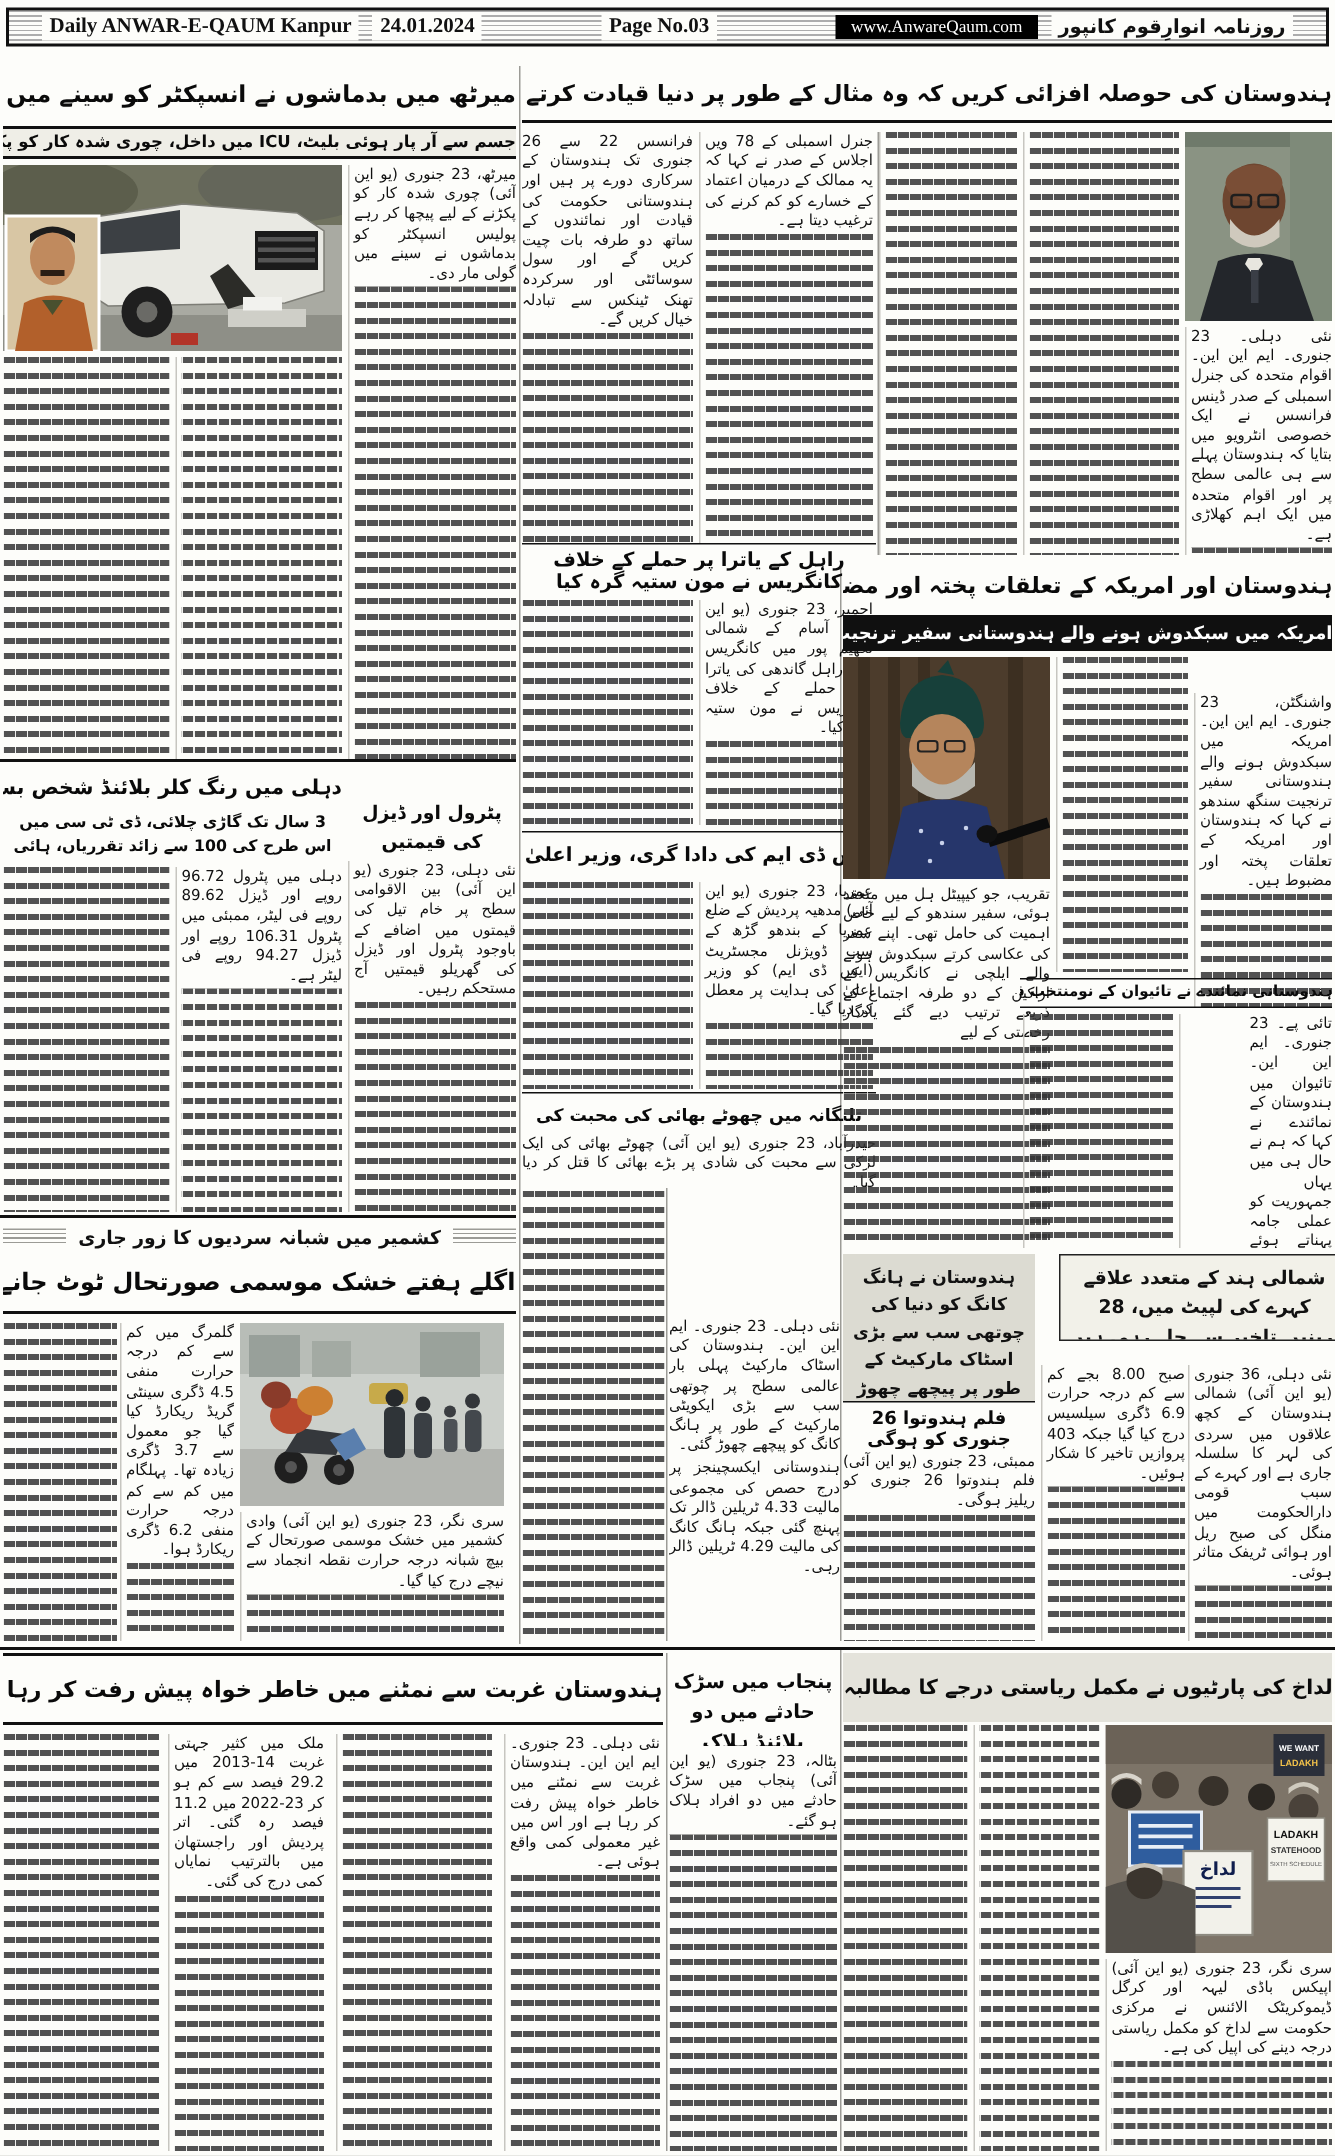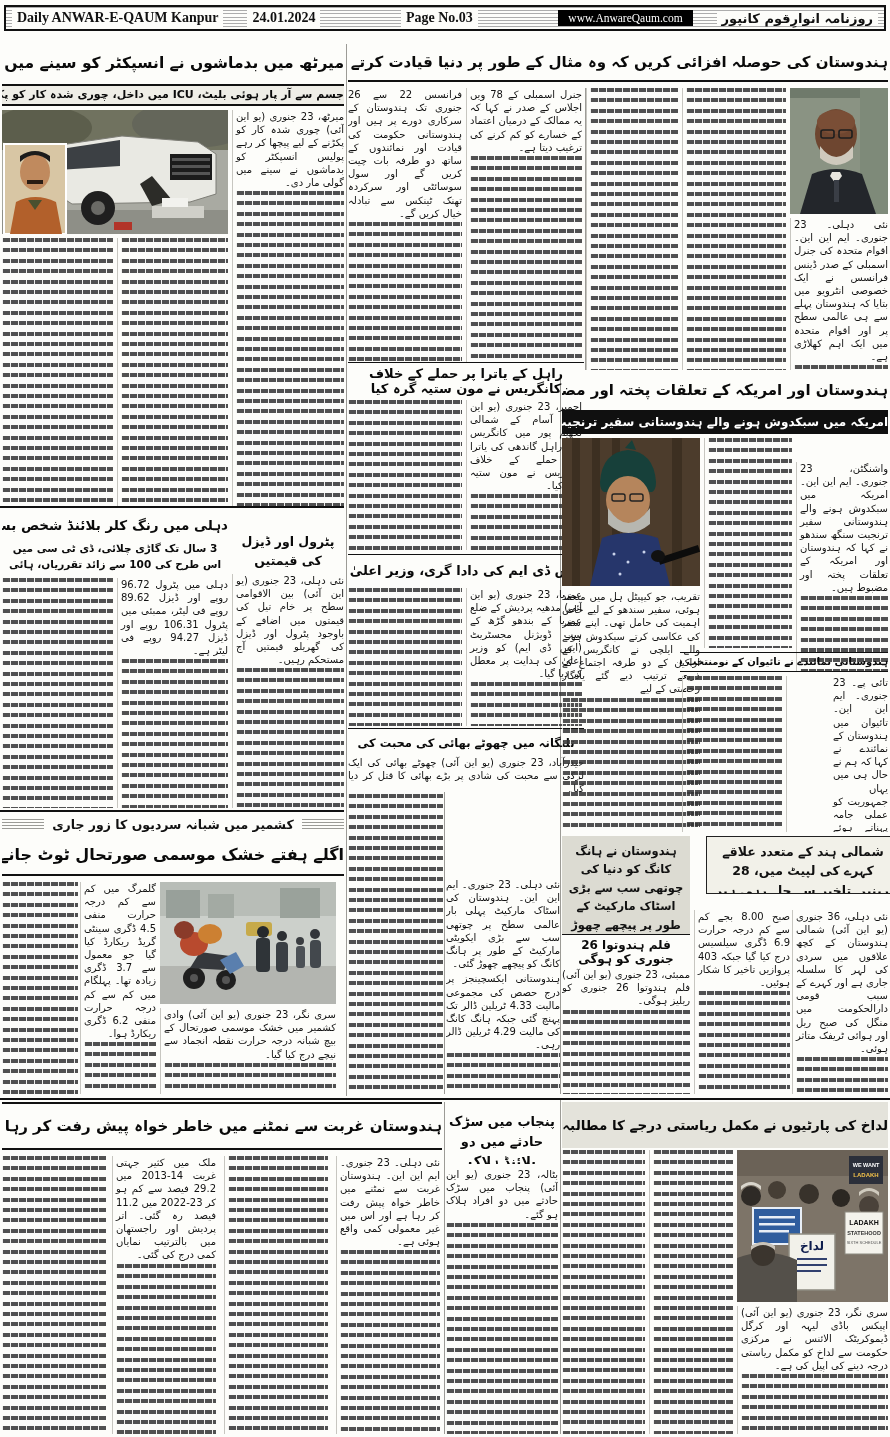--- a/index.html
+++ b/index.html
@@ -1,22 +1,22 @@
 <!DOCTYPE html>
 <html><head>
 <meta charset="utf-8">
 <style>
   html,body{margin:0;padding:0;background:#d8d7d2;}
   #page{position:relative;width:890px;height:1437px;margin:0 auto;background:#fdfdfa;
         font-family:"DejaVu Sans",sans-serif;color:#111;overflow:hidden;}
   .abs{position:absolute;box-sizing:border-box;}
   
-  .mast{display:flex;align-items:center;gap:24px;border:2px solid #111;
+  .mast{display:flex;align-items:center;gap:9px;border:2px solid #111;
         background:repeating-linear-gradient(#adadad 0 1px,transparent 1px 3.2px);
-        padding:0 6px;}
+        padding:0 22px;}
   .mi{background:#fdfdfa;padding:0 5px;font-family:"Liberation Serif",serif;
       font-weight:bold;font-size:14px;white-space:nowrap;line-height:18px;}
   .mfill{flex:1;}
   .mweb{background:#000;color:#fff;font-family:"Liberation Serif",serif;
         font-size:11.5px;padding:2px 10px;white-space:nowrap;}
   .mname{background:#fdfdfa;direction:rtl;font-weight:bold;font-size:13px;
          padding:0 5px;white-space:nowrap;}
   
   .hl{font-weight:bold;color:#0a0a0a;text-align:center;direction:rtl;overflow:hidden;}
   .nowrap{white-space:nowrap;}
@@ -228,21 +228,21 @@
   <div class="abs hl nowrap" style="left:680px;top:652px;width:208px;height:20px;line-height:18px;font-size:10px;border-top:1px solid #111;border-bottom:1px solid #111;">ہندوستانی نمائندے نے تائیوان کے نومنتخب قائدین کو مبارکباد دی</div>
   <div class="abs col" style="left:786px;top:676px;width:102px;height:156px;padding-left:46px;">
       <p class="lede">تائی پے۔ 23 جنوری۔ ایم این این۔ تائیوان میں ہندوستان کے نمائندے نے کہا کہ ہم نے حال ہی میں یہاں جمہوریت کو عملی جامہ پہناتے ہوئے دیکھا۔</p>
       <div class="sim"></div>
     </div>
   <div class="abs col" style="left:682px;top:676px;width:100px;height:156px;">
       <div class="sim"></div>
     </div>
 
   <div class="abs graybox" style="left:562px;top:836px;width:128px;height:98px;">ہندوستان نے ہانگ کانگ کو دنیا کی چوتھی سب سے بڑی اسٹاک مارکیٹ کے طور پر پیچھے چھوڑ دیا</div>
-  <div class="abs col nb" style="left:446px;top:878px;width:114px;height:216px;">
+  <div class="abs col nb" style="left:446px;top:878px;width:114px;height:216px;align-items:flex-end;">
       <p class="lede">نئی دہلی۔ 23 جنوری۔ ایم این این۔ ہندوستان کی اسٹاک مارکیٹ پہلی بار عالمی سطح پر چوتھی سب سے بڑی ایکویٹی مارکیٹ کے طور پر ہانگ کانگ کو پیچھے چھوڑ گئی۔</p>
       <p class="lede">ہندوستانی ایکسچینجز پر درج حصص کی مجموعی مالیت 4.33 ٹریلین ڈالر تک پہنچ گئی جبکہ ہانگ کانگ کی مالیت 4.29 ٹریلین ڈالر رہی۔</p>
       <div class="sim"></div>
     </div>
 
   <div class="abs hl" style="left:562px;top:938px;width:128px;height:28px;line-height:14px;font-size:12px;">فلم ہندوتوا 26 جنوری کو ہوگی ریلیز</div>
   <div class="abs col nb" style="left:562px;top:968px;width:128px;height:126px;">
       <p class="lede">ممبئی، 23 جنوری (یو این آئی) فلم ہندوتوا 26 جنوری کو ریلیز ہوگی۔</p>
       <div class="sim"></div>
     </div>

